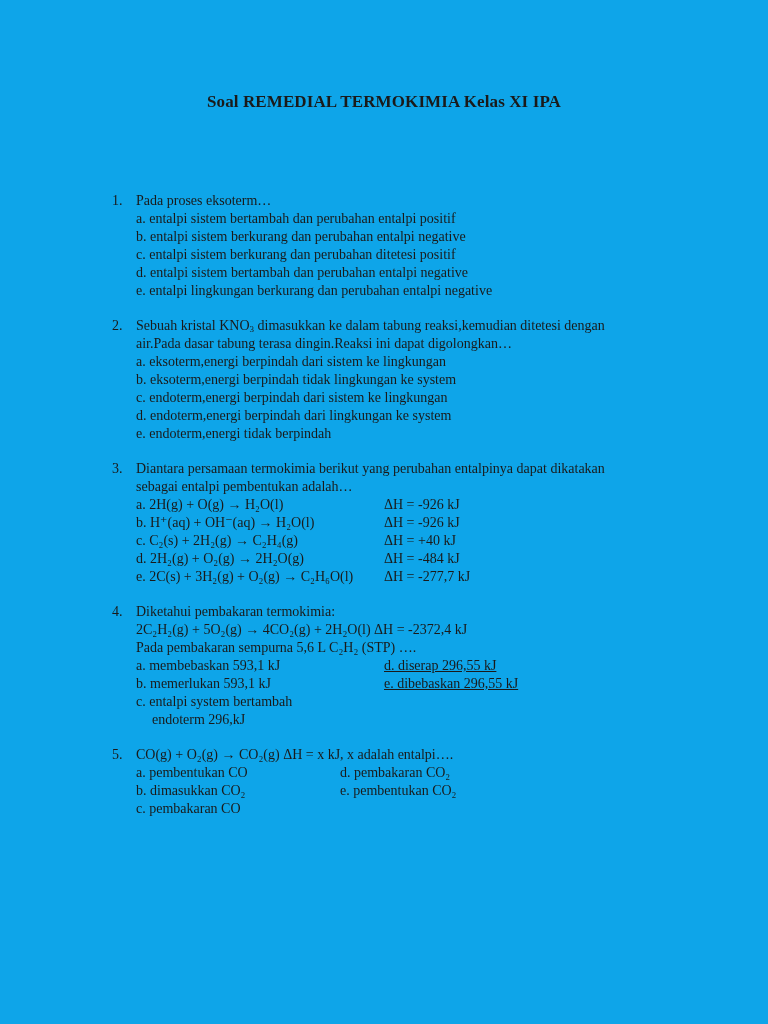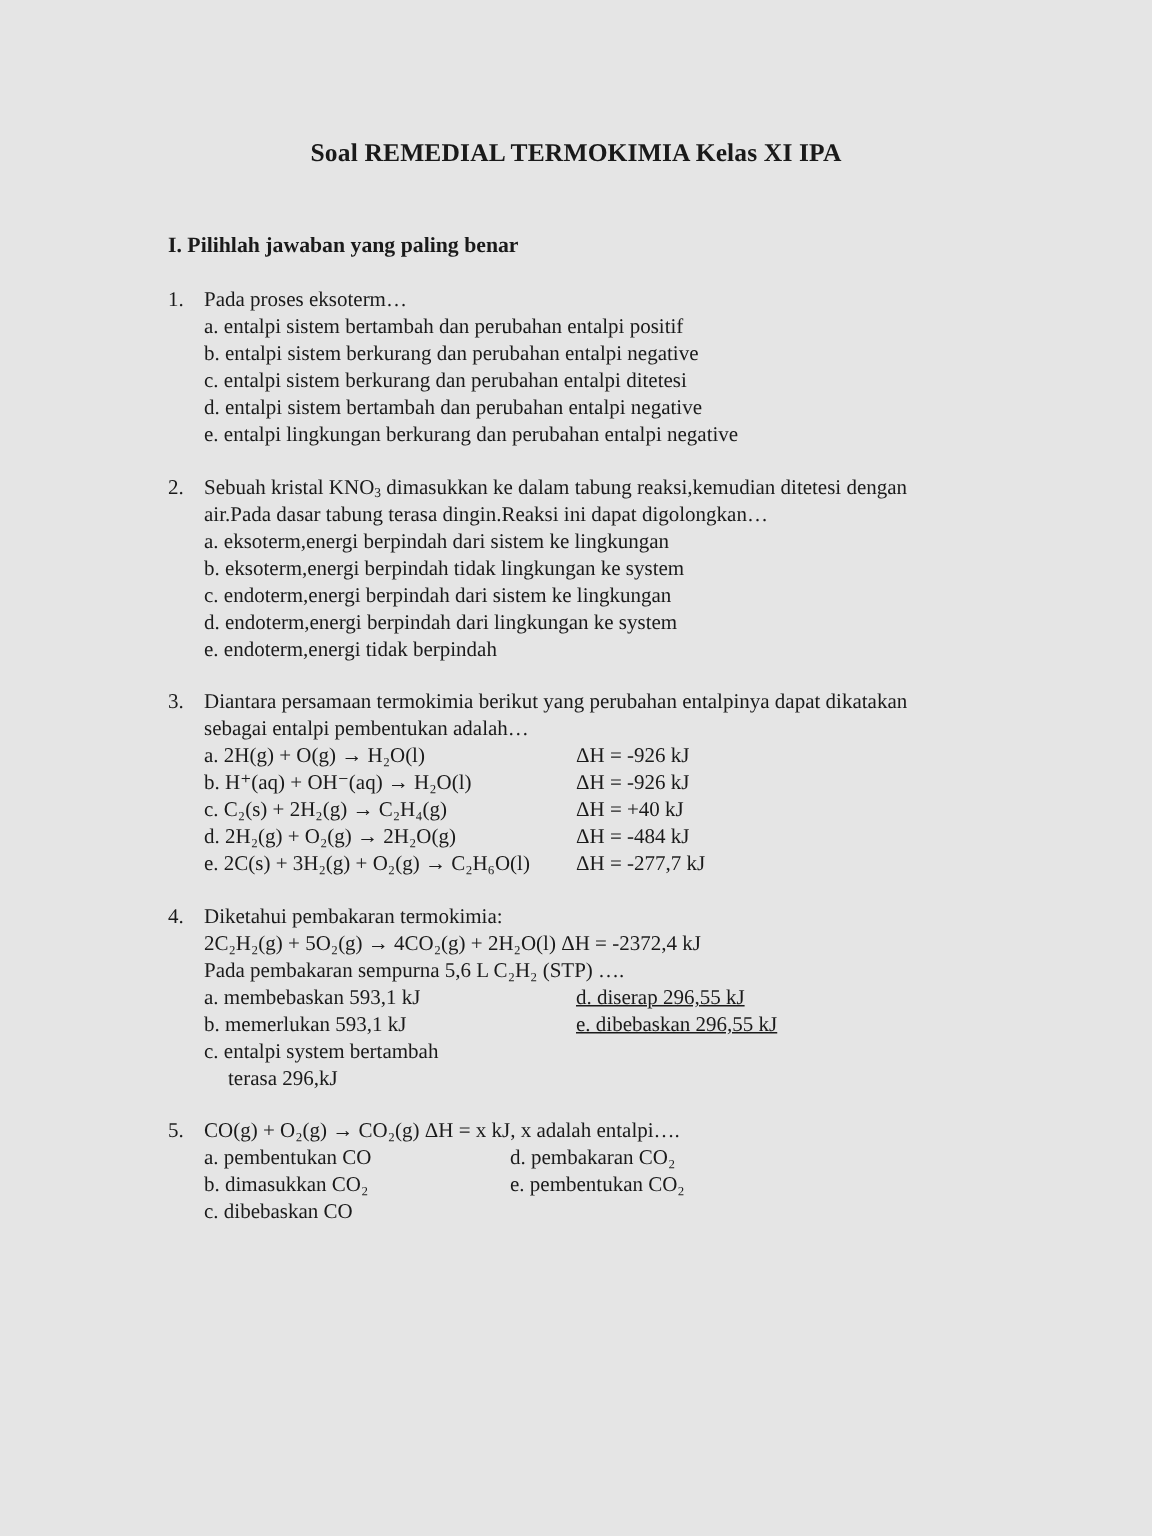--- a/index.html
+++ b/index.html
@@ -12,21 +12,21 @@
       height: 1024px;
       position: relative;
       overflow: hidden;
       font-family: "Liberation Serif", "DejaVu Serif", serif;
       color: #1a1a1a;
     }
     .page {
       position: absolute;
       left: 0; top: 0;
       width: 768px; height: 1024px;
-      background: #e5e5e5;
+      background: #0ea5e9;
     }
     .title {
       position: absolute;
       top: 92px;
       left: 0;
       width: 768px;
       text-align: center;
       font-weight: bold;
       font-size: 17px;
       letter-spacing: 0.1px;
@@ -52,28 +52,27 @@
     .dh   { left: 384px; }
     sub, sup { font-size: 9px; line-height: 0; }
     sub { vertical-align: -2px; }
   </style>
 </head>
 <body>
 
 <div class="page">
 
   <div class="title">Soal REMEDIAL TERMOKIMIA Kelas XI IPA</div>
-  <div class="section-head">I. Pilihlah jawaban yang paling benar</div>
 
   <div>
     <div class="line qnum" style="top:192px">1.</div>
     <div class="line qtxt" style="top:192px">Pada proses eksoterm…</div>
     <div class="line opt" style="top:210px">a. entalpi sistem bertambah dan perubahan entalpi positif</div>
     <div class="line opt" style="top:228px">b. entalpi sistem berkurang dan perubahan entalpi negative</div>
-    <div class="line opt" style="top:246px">c. entalpi sistem berkurang dan perubahan entalpi ditetesi</div>
+    <div class="line opt" style="top:246px">c. entalpi sistem berkurang dan perubahan ditetesi positif</div>
     <div class="line opt" style="top:264px">d. entalpi sistem bertambah dan perubahan entalpi negative</div>
     <div class="line opt" style="top:282px">e. entalpi lingkungan berkurang dan perubahan entalpi negative</div>
   </div>
 
   <div>
     <div class="line qnum" style="top:317px">2.</div>
     <div class="line qtxt" style="top:317px"><span>Sebuah kristal KNO</span><sub>3</sub><span> dimasukkan ke dalam tabung reaksi,kemudian ditetesi dengan</span></div>
     <div class="line qtxt" style="top:335px">air.Pada dasar tabung terasa dingin.Reaksi ini dapat digolongkan…</div>
     <div class="line opt" style="top:353px">a. eksoterm,energi berpindah dari sistem ke lingkungan</div>
     <div class="line opt" style="top:371px">b. eksoterm,energi berpindah tidak lingkungan ke system</div>
@@ -106,26 +105,26 @@
   <div>
     <div class="line qnum" style="top:603px">4.</div>
     <div class="line qtxt" style="top:603px">Diketahui pembakaran termokimia:</div>
     <div class="line qtxt" style="top:621px">2C₂H₂(g) + 5O₂(g) → 4CO₂(g) + 2H₂O(l)   ΔH = -2372,4 kJ</div>
     <div class="line qtxt" style="top:639px">Pada pembakaran sempurna 5,6 L C₂H₂ (STP) ….</div>
     <div class="line opt" style="top:657px">a. membebaskan 593,1 kJ</div>
     <div class="line opt2" style="top:657px">d. diserap 296,55 kJ</div>
     <div class="line opt" style="top:675px">b. memerlukan 593,1 kJ</div>
     <div class="line opt2" style="top:675px">e. dibebaskan 296,55 kJ</div>
     <div class="line opt" style="top:693px">c. entalpi system bertambah</div>
-    <div class="line" style="top:711px; left:152px">terasa 296,kJ</div>
+    <div class="line" style="top:711px; left:152px">endoterm 296,kJ</div>
   </div>
 
   <div>
     <div class="line qnum" style="top:746px">5.</div>
     <div class="line qtxt" style="top:746px">CO(g) + O₂(g) → CO₂(g)   ΔH = x kJ, x adalah entalpi….</div>
     <div class="line opt" style="top:764px">a. pembentukan CO</div>
     <div class="line opt5" style="top:764px">d. pembakaran CO₂</div>
     <div class="line opt" style="top:782px">b. dimasukkan CO₂</div>
     <div class="line opt5" style="top:782px">e. pembentukan CO₂</div>
-    <div class="line opt" style="top:800px">c. dibebaskan CO</div>
+    <div class="line opt" style="top:800px">c. pembakaran CO</div>
   </div>
 
 </div>
 
 </body></html>

